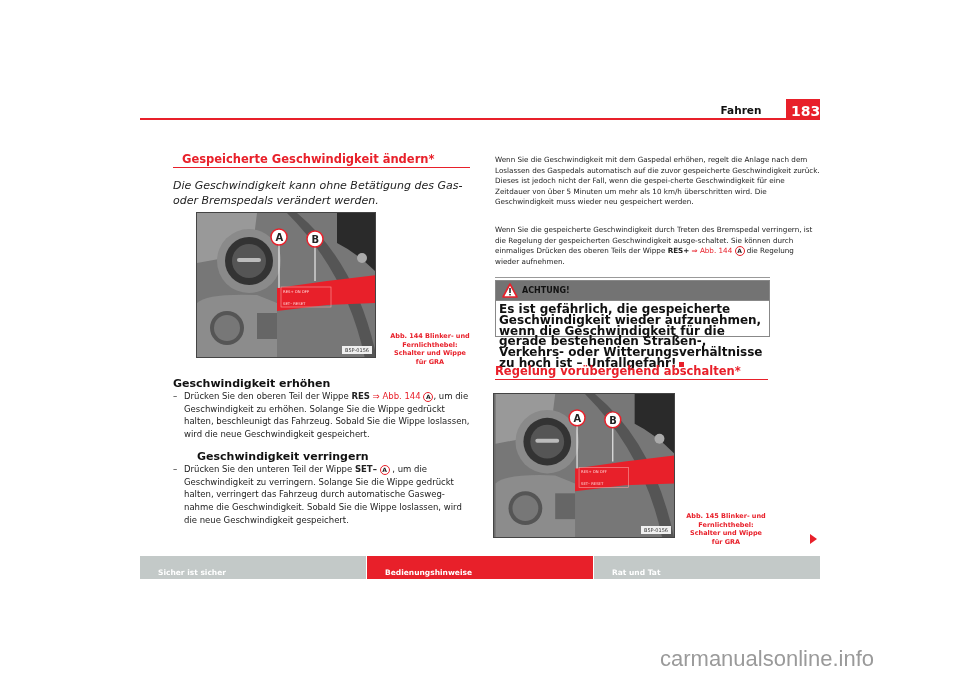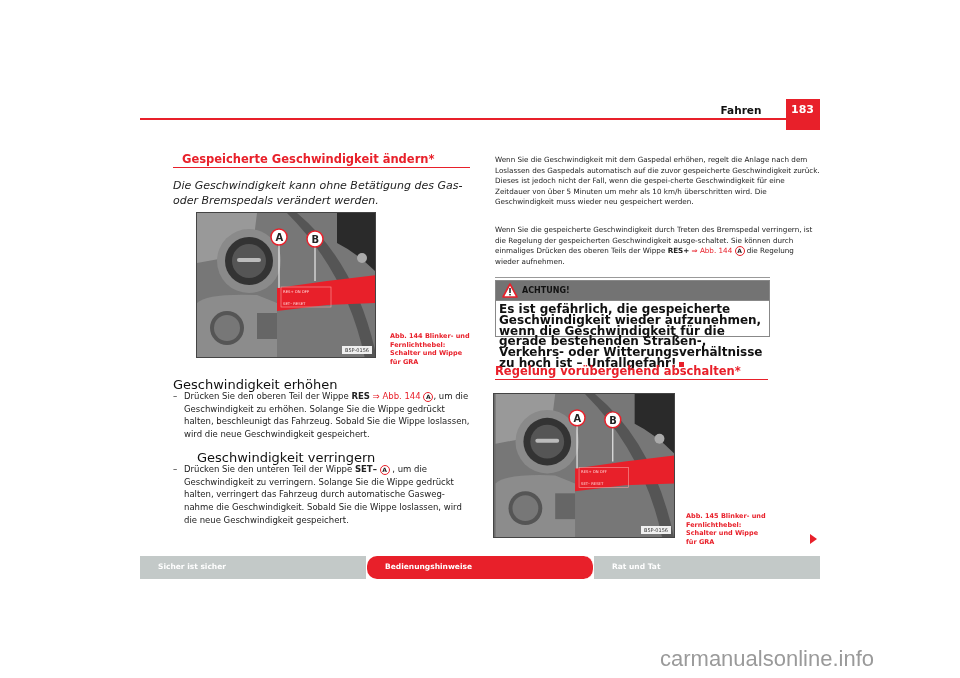--- a/index.html
+++ b/index.html
@@ -1,53 +1,53 @@
 <!DOCTYPE html>
 <html><head>
   <meta charset="utf-8">
   <style>
     * { box-sizing: border-box; margin: 0; padding: 0; }
     html, body { width: 960px; height: 678px; background: #ffffff; overflow: hidden; }
     body { position: relative; font-family: "DejaVu Sans", sans-serif; color: #1a1a1a; }
 
     .header-line { position: absolute; left: 140px; top: 118px; width: 680px; height: 1.5px; background: #e8202a; }
     .header-title { position: absolute; left: 700px; top: 104px; width: 82px; text-align: center; font-size: 10.5px; font-weight: bold; color: #111; }
-    .page-num { position: absolute; left: 786px; top: 99px; width: 34px; height: 31px; background: #e8202a; color: #fff; font-size: 11px; font-weight: bold; padding: 4px 0 0 5px; }
+    .page-num { position: absolute; left: 786px; top: 99px; width: 34px; height: 20px; background: #e8202a; color: #fff; font-size: 14px; font-weight: bold; padding: 4px 0 0 5px; }
 
     .sec-title { position: absolute; color: #e8202a; font-size: 11.5px; font-weight: bold; }
     .sec-rule { position: absolute; height: 1px; background: #e8202a; }
 
     .intro { position: absolute; left: 173px; top: 178px; width: 300px; font-size: 11px; font-style: italic; line-height: 15px; color: #222; }
 
     .figure { position: absolute; background: #6c6c6c; overflow: hidden; border: 1px solid #444; }
     .fig-code { position: absolute; right: 3px; bottom: 3px; background: #f0f0f0; color: #333; font-size: 5px; padding: 1px 3px; }
-    .caption { position: absolute; color: #e8202a; font-size: 6.5px; font-weight: bold; line-height: 8.5px; width: 80px; }
+    .caption { position: absolute; color: #e8202a; font-size: 6.5px; font-weight: bold; line-height: 8.5px; width: 80px; text-align: center; }
 
-    .subhead { position: absolute; font-size: 13px; font-weight: normal; color: #111; }
+    .subhead { position: absolute; font-size: 11px; font-weight: bold; color: #111; }
     .bullet { position: absolute; font-size: 8.5px; line-height: 12.7px; color: #222; }
     .bullet .dash { position: absolute; left: 0; top: 0; }
     .bullet .txt { position: absolute; left: 11px; top: 0; width: 290px; }
     .ref { color: #e8202a; }
     .circle { display: inline-block; width: 10px; height: 10px; border: 1px solid #e8202a; border-radius: 50%; font-size: 6px; text-align: center; line-height: 8px; color: #222; font-weight: bold; vertical-align: middle; }
 
     .para { position: absolute; left: 495px; width: 325px; font-size: 7.2px; line-height: 10.5px; color: #222; }
 
     .warn-rule { position: absolute; left: 495px; top: 277px; width: 275px; height: 1px; background: #999; }
     .warn-box { position: absolute; left: 495px; top: 280px; width: 275px; height: 57px; border: 1px solid #888; }
     .warn-head { position: absolute; left: 0; top: 0; width: 100%; height: 20px; background: #737373; border-bottom: 1px solid #888; }
     .warn-icon { position: absolute; left: 6px; top: 2px; }
     .warn-title { position: absolute; left: 26px; top: 5px; font-size: 8px; font-weight: bold; color: #111; }
     .warn-text { position: absolute; left: 3px; top: 23px; width: 268px; font-size: 12px; font-weight: bold; line-height: 10.8px; color: #111; }
     .end-mark { display: inline-block; width: 5px; height: 5px; background: #e8202a; margin-left: 2px; }
 
     .next-arrow { position: absolute; left: 810px; top: 534px; width: 0; height: 0; border-left: 7px solid #e8202a; border-top: 5px solid transparent; border-bottom: 5px solid transparent; }
 
     .footer { position: absolute; left: 140px; top: 556px; width: 680px; height: 23px; display: flex; }
-    .footer-tab { flex: 1; background: #c3c9c8; color: #fff; font-size: 7.5px; font-weight: bold; padding: 6px 0 0 18px; border-right: 1px solid #fff; }
-    .footer-tab.active { background: #e8202a; border-radius: 10px; }
+    .footer-tab { flex: 1; background: #c3c9c8; color: #fff; font-size: 7.5px; font-weight: bold; padding: 12px 0 0 18px; border-right: 1px solid #fff; }
+    .footer-tab.active { background: #e8202a; }
     .footer-tab:last-child { border-right: none; }
 
     .watermark { position: absolute; left: 660px; top: 646px; font-family: "Liberation Sans", sans-serif; font-size: 22px; color: #9a9a9a; }
   </style>
 </head>
 <body>
 
 <div class="header-title">Fahren</div>
 <div class="page-num">183</div>
 <div class="header-line"></div>

